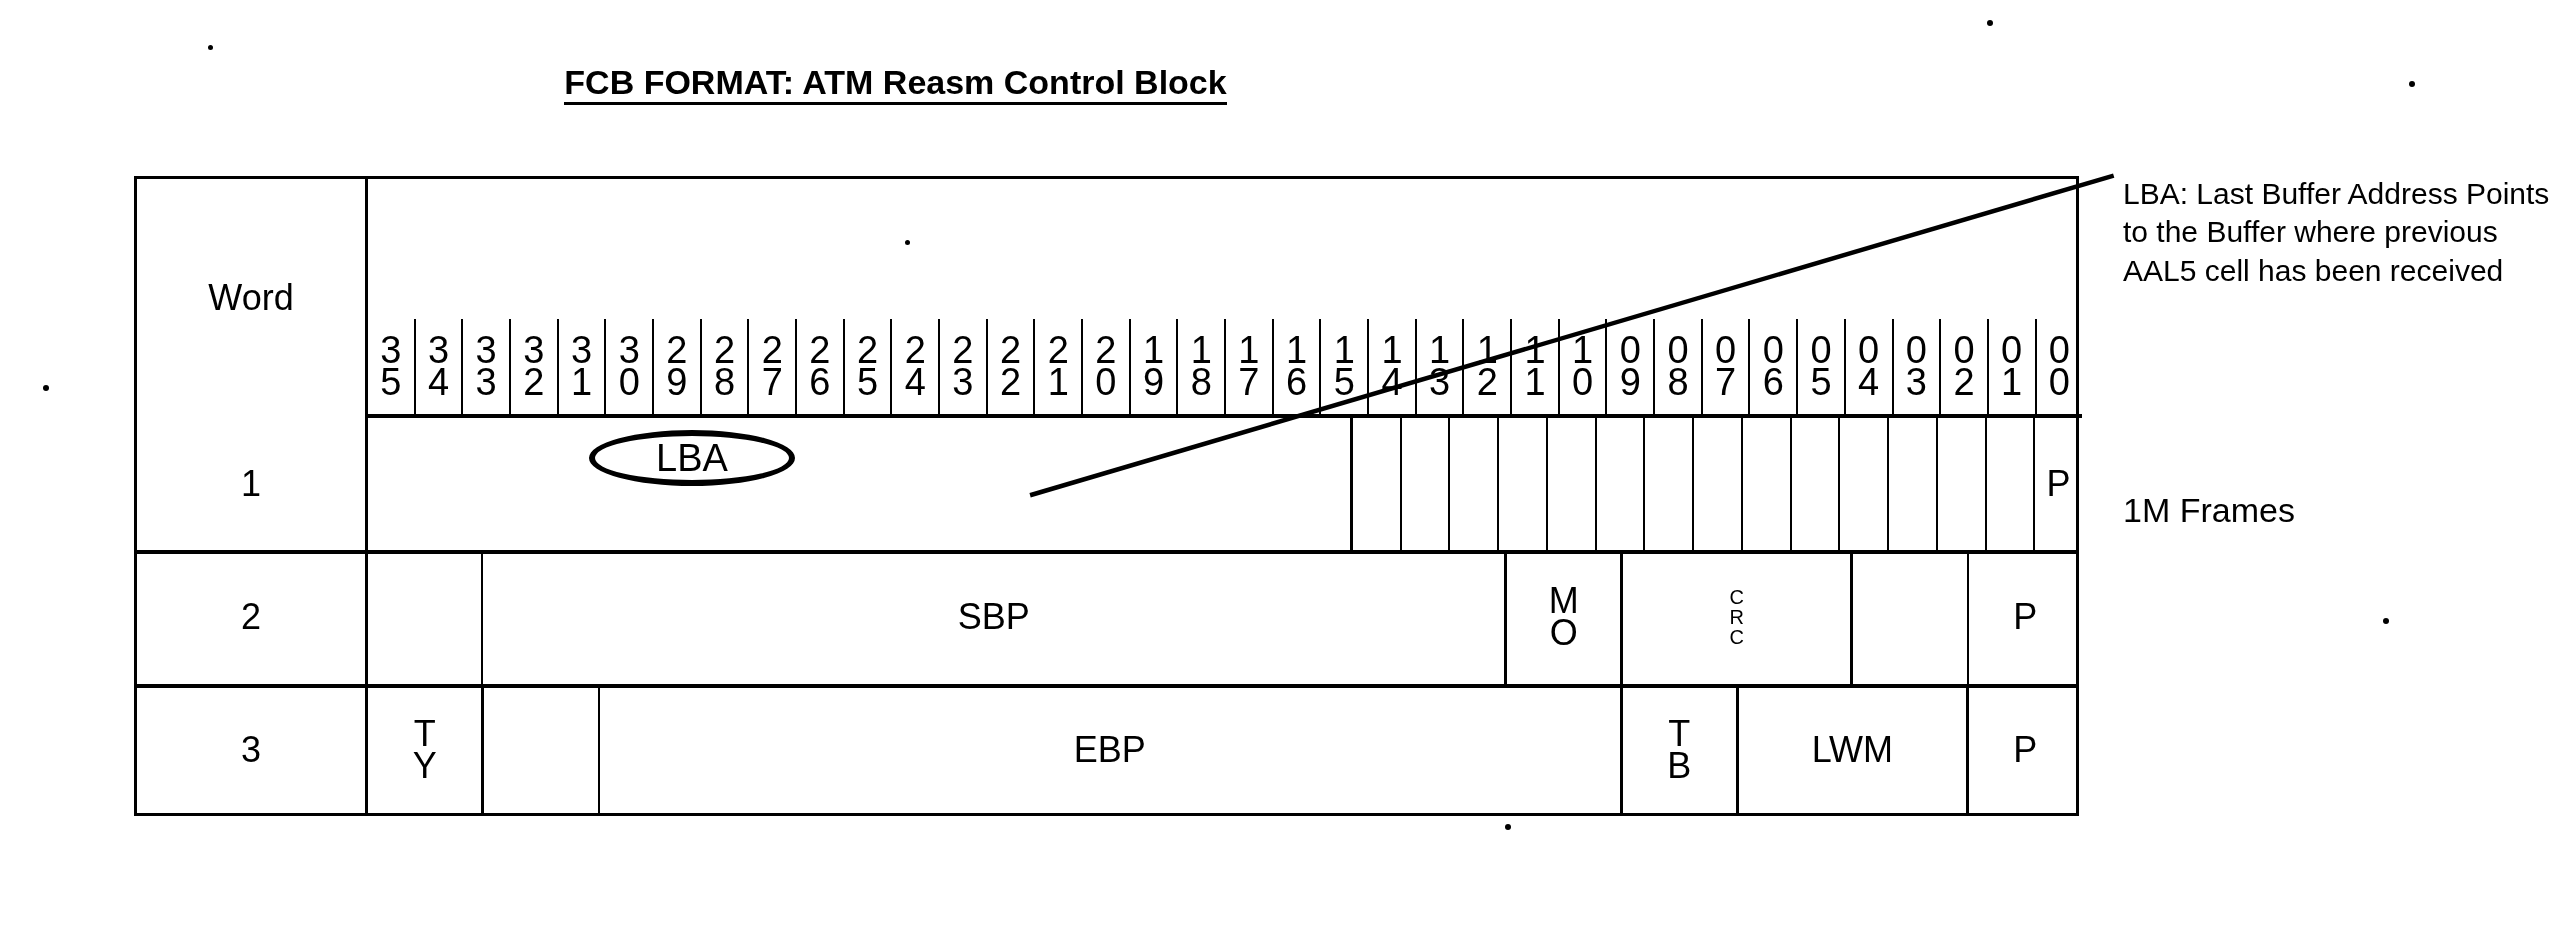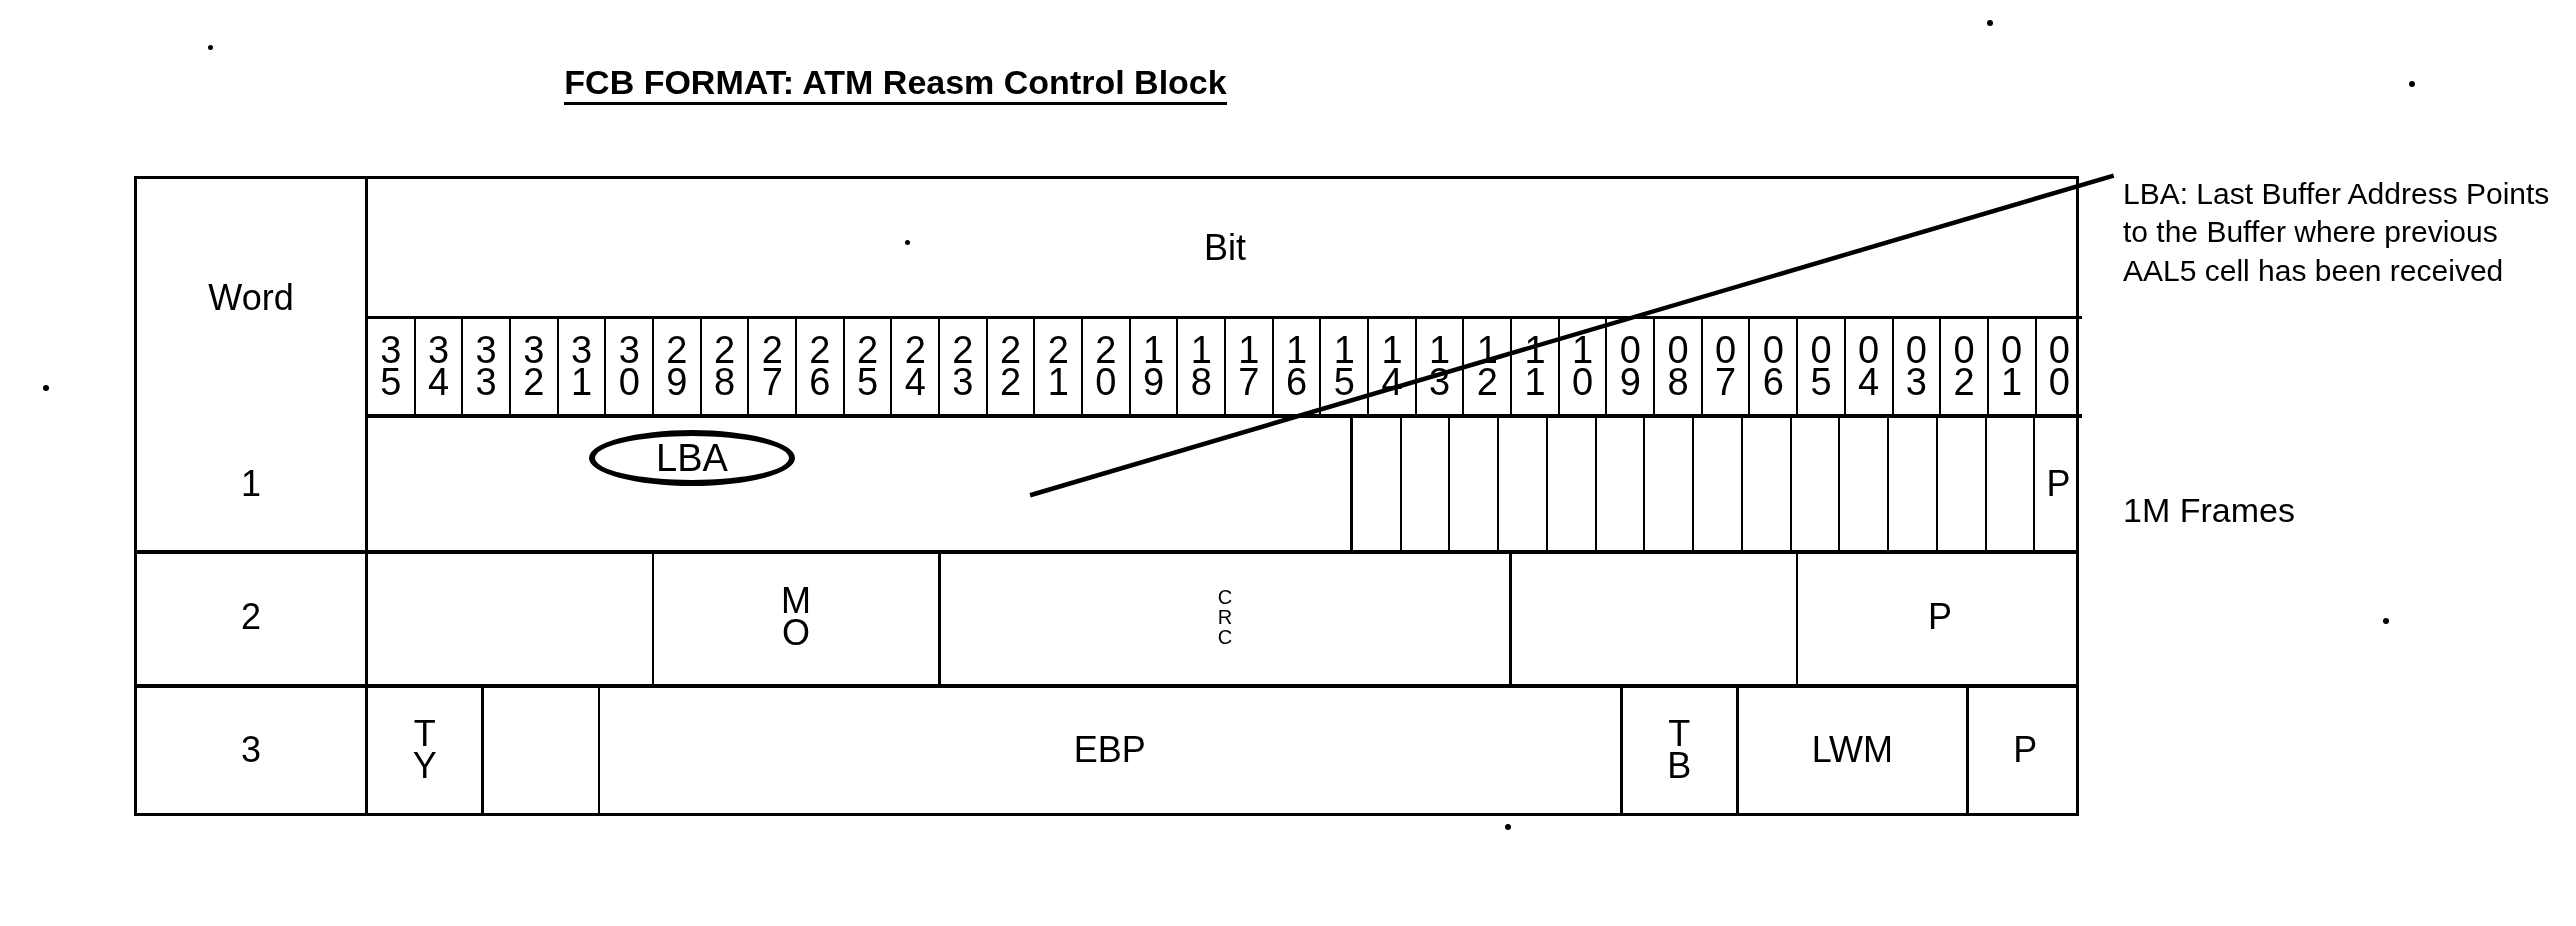--- a/index.html
+++ b/index.html
@@ -166,21 +166,20 @@
   <div id="diagram-title">
     <span>FCB FORMAT: ATM Reasm Control Block</span>
   </div>
 
   <div id="fcb-table">
 
     <div class="row hdr-row">
       <div class="word-cell tall">Word</div>
     </div>
 
-    <div id="bit-header-label">Bit</div>
 
     <div id="bit-number-strip">
         <div class="bitnum">
           <i>3</i>
           <i>5</i>
         </div>
         <div class="bitnum">
           <i>3</i>
           <i>4</i>
         </div>
@@ -344,20 +343,21 @@
           <div class="cell blank thin" style="flex: 1 1 0px;"></div>
           <div class="cell" style="flex: 1 1 0px;">P</div>
         </div>
     </div>
     <div class="rowline rl1"></div>
 
     <div class="row w2-row">
       <div class="word-cell">2</div>
       <div class="cells">
           <div class="cell blank thin" style="flex: 1 1 0px;"></div>
+          <div class="cell" style="flex: 9 1 0px;">SBP</div>
           <div class="cell stack" style="flex: 1 1 0px;">
             <i>M</i>
             <i>O</i>
           </div>
           <div class="cell stack tiny" style="flex: 2 1 0px;">
             <i>C</i>
             <i>R</i>
             <i>C</i>
           </div>
           <div class="cell blank thin" style="flex: 1 1 0px;"></div>

